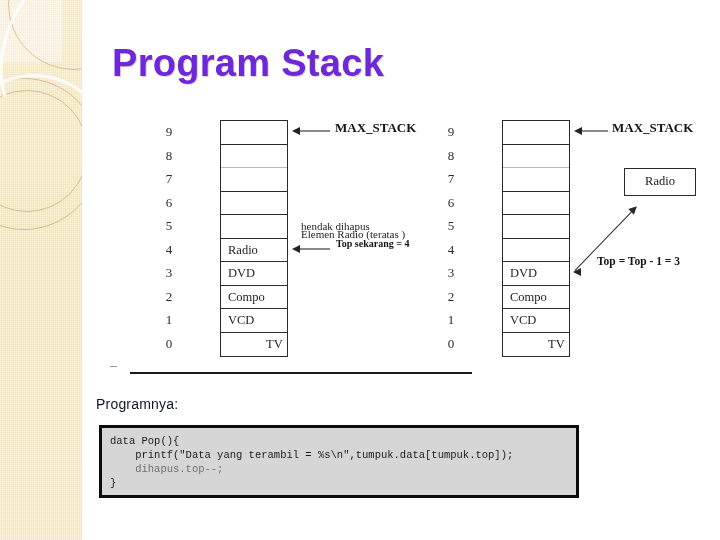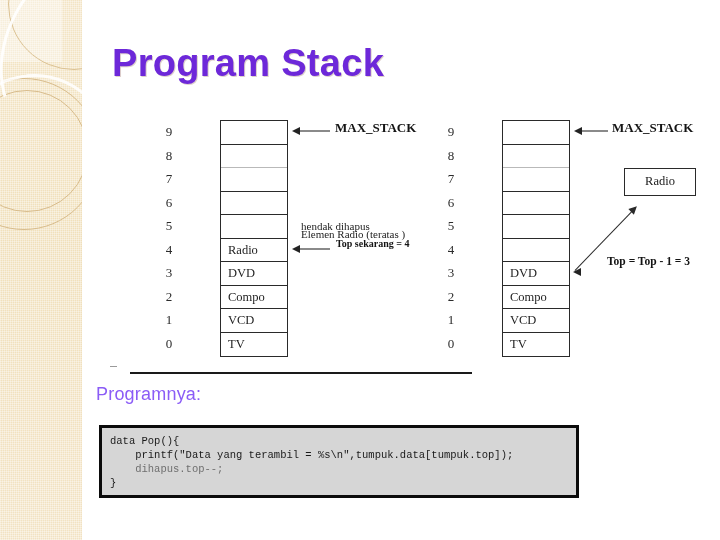--- a/index.html
+++ b/index.html
@@ -91,21 +91,21 @@
     line-height: 22px;
     box-sizing: border-box;
     border-bottom: 1.2px solid #2a2a2a;
     padding-left: 7px;
     font-size: 12.5px;
     color: #1e1e1e;
     white-space: nowrap;
     overflow: hidden;
   }
   .cell.faint { border-bottom-color: #b9b9b9; }
-  .cell.last  { border-bottom: none; }
+  .cell.last  { border-bottom: none; margin-left: 38px; }
 
   
   .arrow-left {
     position: absolute;
     height: 10px;
     display: flex;
     align-items: center;
   }
   .arrow-left .head {
     width: 0; height: 0;
@@ -170,24 +170,24 @@
   #divider-tick {
     position: absolute;
     left: 110px; top: 366px;
     width: 7px; height: 1.4px;
     background: #9a9a9a;
   }
 
   
   #programnya {
     position: absolute;
-    left: 96px; top: 384px;
+    left: 96px; top: 396px;
     font-family: "Liberation Sans", sans-serif;
-    font-size: 18px;
-    color: #8b5cf6;
+    font-size: 14px;
+    color: #0f172a;
     letter-spacing: .2px;
   }
 
   
   #code-block {
     position: absolute;
     left: 99px; top: 425px;
     width: 480px; height: 73px;
     background: #d6d6d6;
     border: 3px solid #0b0b0b;
@@ -299,21 +299,21 @@
 
   <div class="arrow-left" style="left:133px; top:147px; width:10px;">
     <span class="head"></span>
   </div>
 
   <div id="pop-arrow-line" style="left:135px; top:150px; width:84px; transform: rotate(-46deg);"></div>
   <div id="pop-arrow-head" style="left:190px; top:85px; transform: rotate(46deg);"></div>
 
   <div id="popped-radio" style="left:184px; top:48px;">Radio</div>
 
-  <div class="label-bold" style="left:167px; top:135px; font-size:11.5px;">Top = Top - 1 = 3</div>
+  <div class="label-bold" style="left:157px; top:135px; font-size:11.5px;">Top = Top - 1 = 3</div>
 </div>
 
 <div id="divider-tick"></div>
 <div id="divider"></div>
 
 <div id="programnya">Programnya:</div>
 
 <div id="code-block">
   <pre><span>data Pop(){</span>
 <span>    printf("Data yang terambil = %s\n",tumpuk.data[tumpuk.top]);</span>

